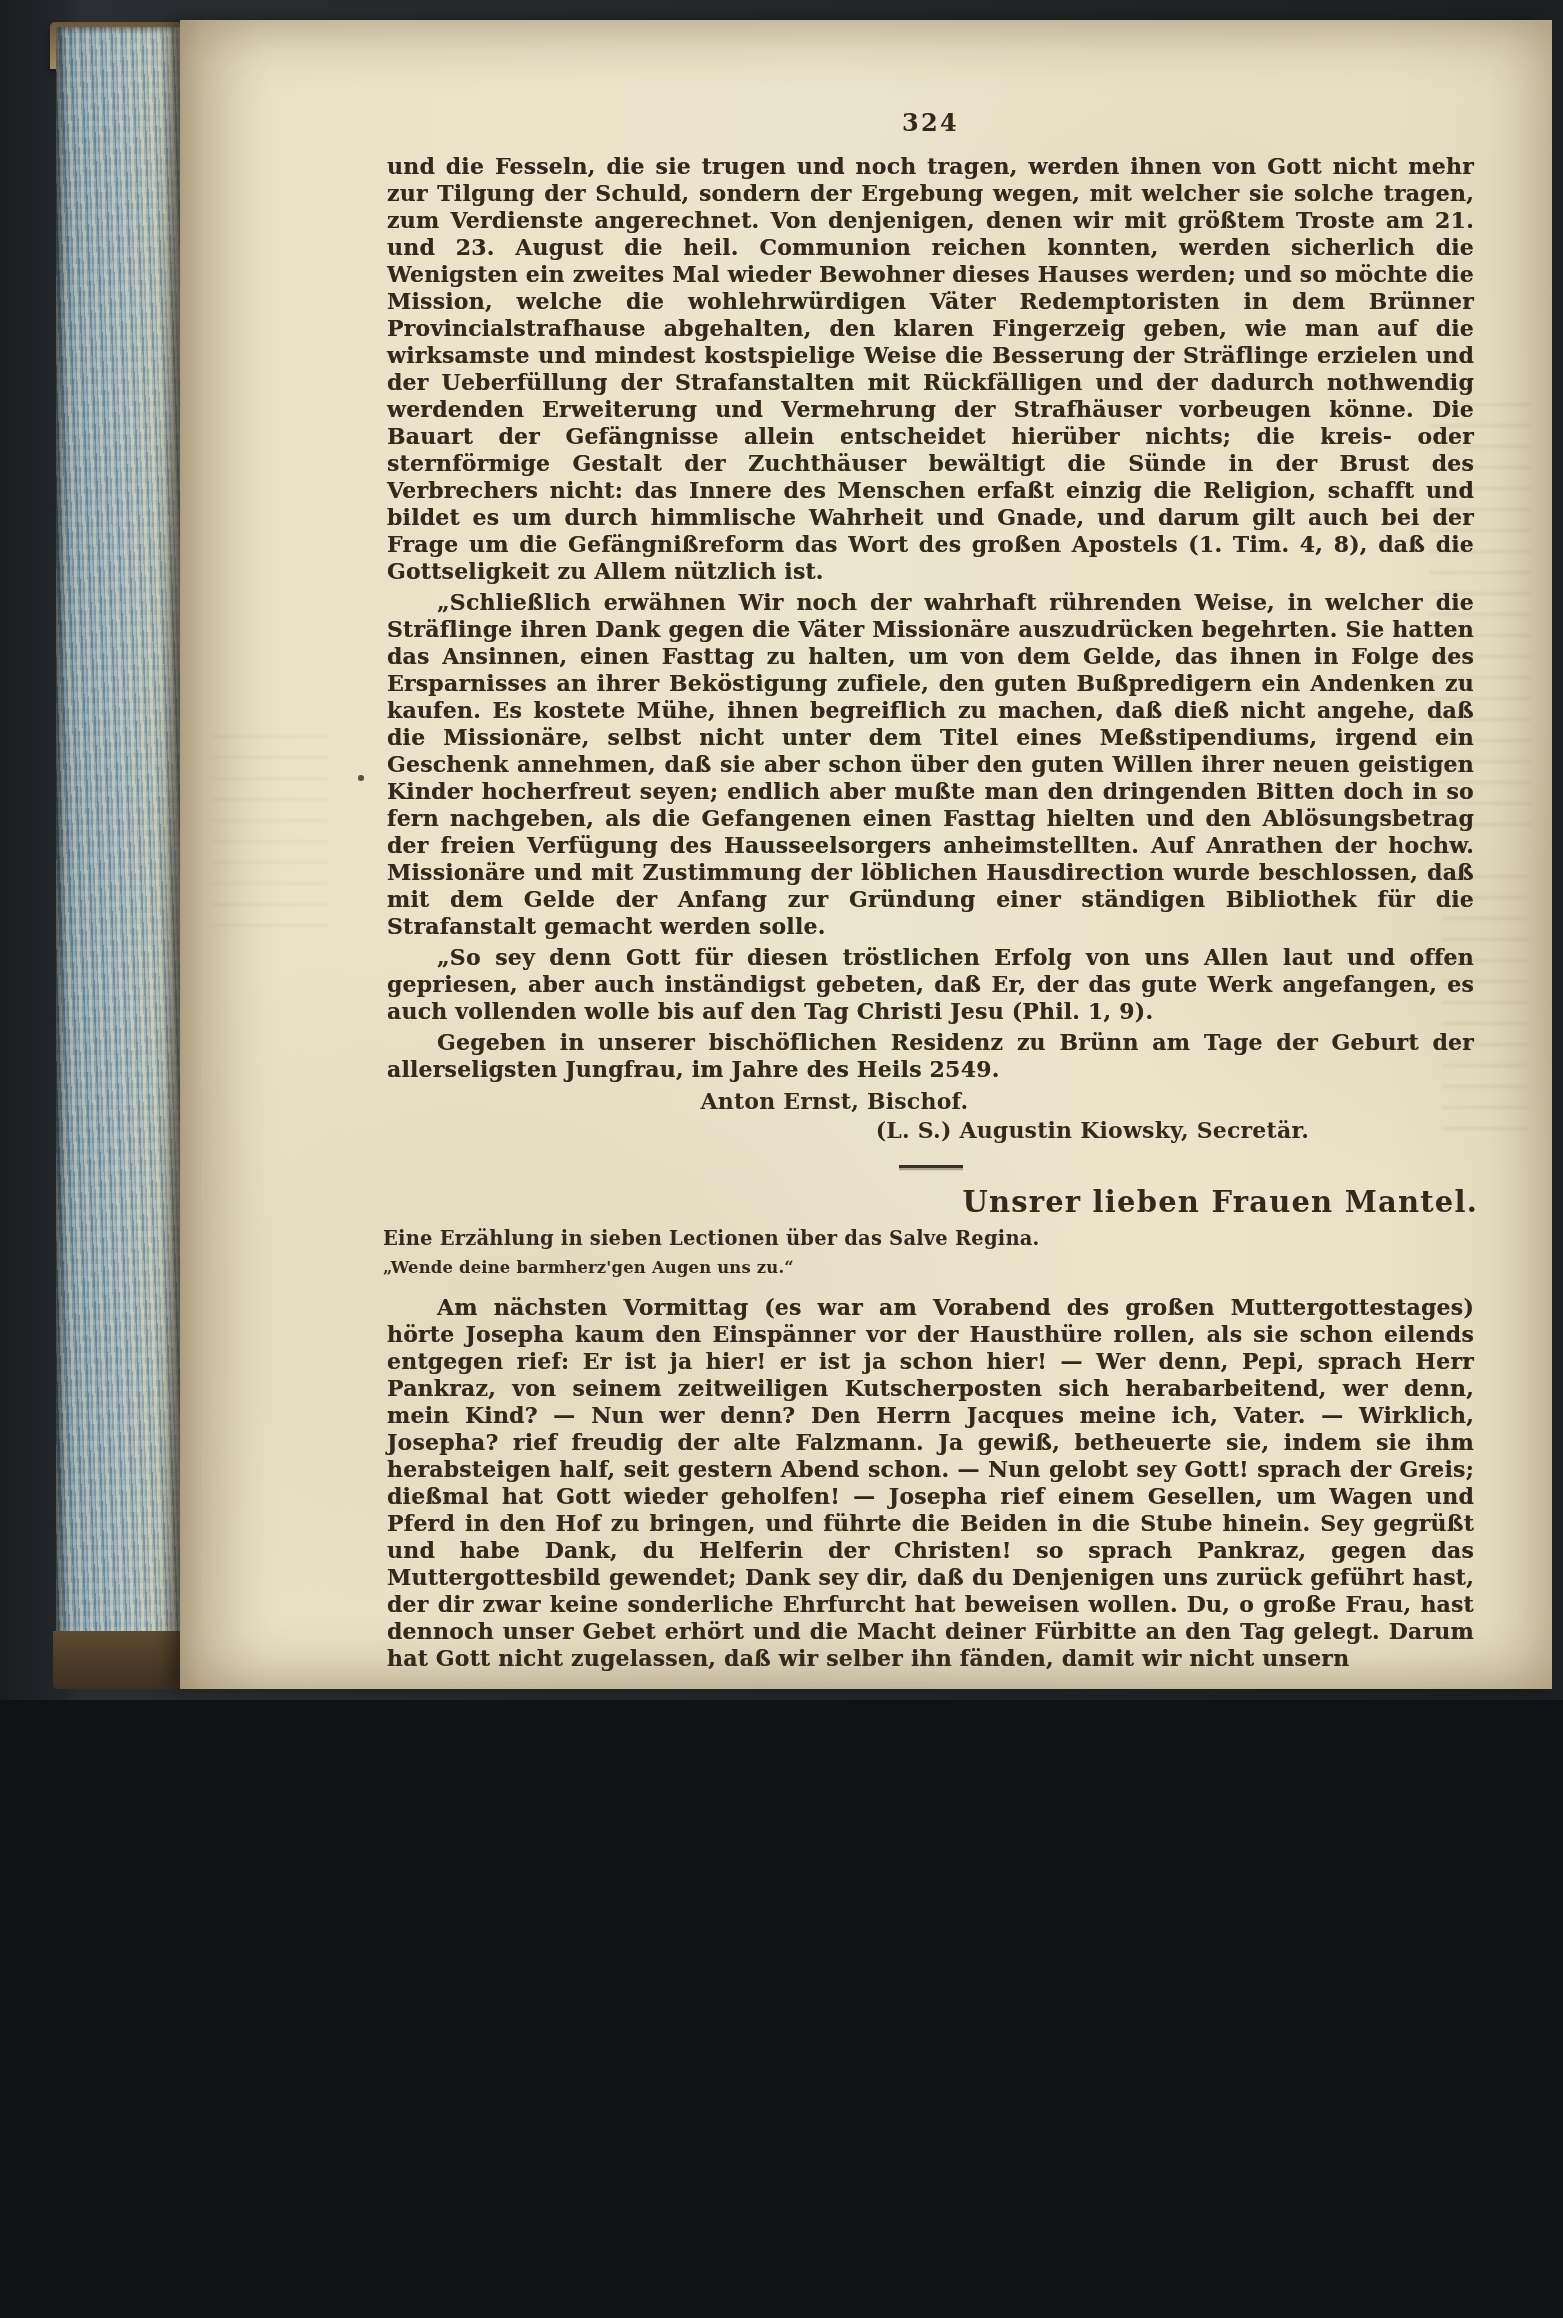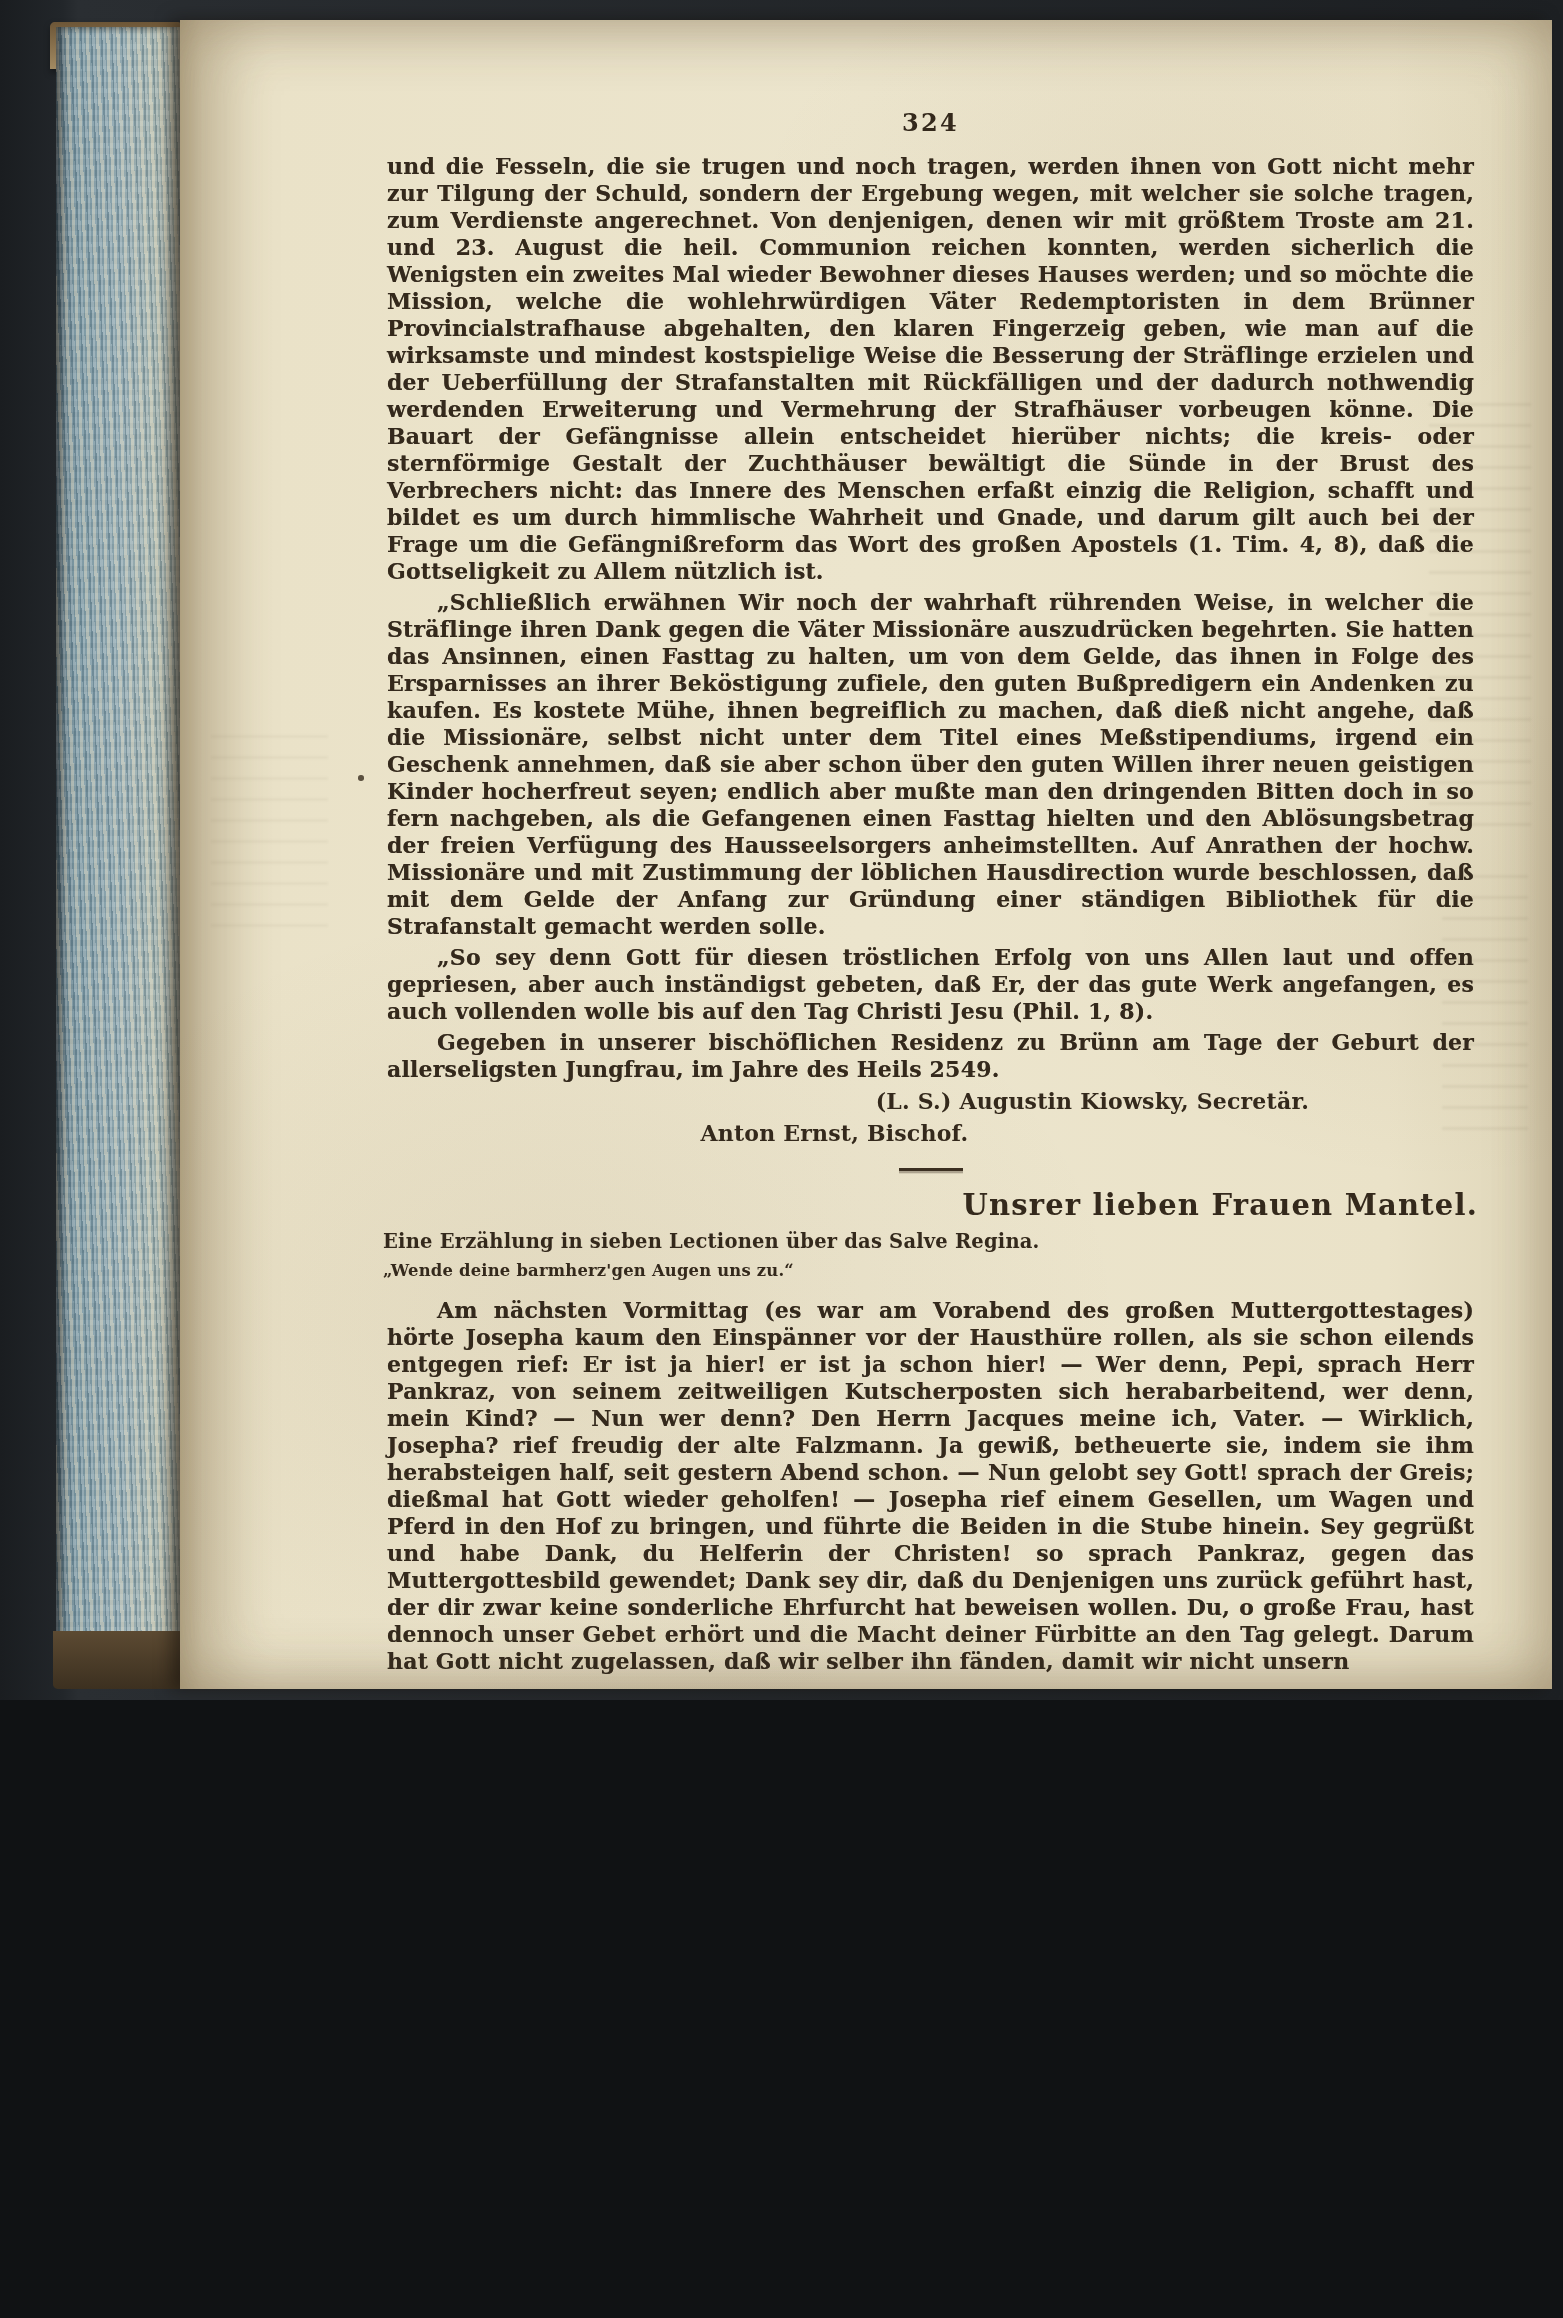--- a/index.html
+++ b/index.html
@@ -167,27 +167,27 @@
     <div class="ink-speck"></div>
 
     <div class="content">
 
       <div class="page-number">324</div>
 
       <p class="body-par">und die Fesseln, die sie trugen und noch tragen, werden ihnen von Gott nicht mehr zur Tilgung der Schuld, sondern der Ergebung wegen, mit welcher sie solche tragen, zum Verdienste angerechnet. Von denjenigen, denen wir mit größtem Troste am 21. und 23. August die heil. Communion reichen konnten, werden sicherlich die Wenigsten ein zweites Mal wieder Bewohner dieses Hauses werden; und so möchte die Mission, welche die wohlehrwürdigen Väter Redemptoristen in dem Brünner Provincialstrafhause abgehalten, den klaren Fingerzeig geben, wie man auf die wirksamste und mindest kostspielige Weise die Besserung der Sträflinge erzielen und der Ueberfüllung der Strafanstalten mit Rückfälligen und der dadurch nothwendig werdenden Erweiterung und Vermehrung der Strafhäuser vorbeugen könne. Die Bauart der Gefängnisse allein entscheidet hierüber nichts; die kreis- oder sternförmige Gestalt der Zuchthäuser bewältigt die Sünde in der Brust des Verbrechers nicht: das Innere des Menschen erfaßt einzig die Religion, schafft und bildet es um durch himmlische Wahrheit und Gnade, und darum gilt auch bei der Frage um die Gefängnißreform das Wort des großen Apostels (1. Tim. 4, 8), daß die Gottseligkeit zu Allem nützlich ist.</p>
 
       <p class="body-par indent">„Schließlich erwähnen Wir noch der wahrhaft rührenden Weise, in welcher die Sträflinge ihren Dank gegen die Väter Missionäre auszudrücken begehrten. Sie hatten das Ansinnen, einen Fasttag zu halten, um von dem Gelde, das ihnen in Folge des Ersparnisses an ihrer Beköstigung zufiele, den guten Bußpredigern ein Andenken zu kaufen. Es kostete Mühe, ihnen begreiflich zu machen, daß dieß nicht angehe, daß die Missionäre, selbst nicht unter dem Titel eines Meßstipendiums, irgend ein Geschenk annehmen, daß sie aber schon über den guten Willen ihrer neuen geistigen Kinder hocherfreut seyen; endlich aber mußte man den dringenden Bitten doch in so fern nachgeben, als die Gefangenen einen Fasttag hielten und den Ablösungsbetrag der freien Verfügung des Hausseelsorgers anheimstellten. Auf Anrathen der hochw. Missionäre und mit Zustimmung der löblichen Hausdirection wurde beschlossen, daß mit dem Gelde der Anfang zur Gründung einer ständigen Bibliothek für die Strafanstalt gemacht werden solle.</p>
 
-      <p class="body-par indent">„So sey denn Gott für diesen tröstlichen Erfolg von uns Allen laut und offen gepriesen, aber auch inständigst gebeten, daß Er, der das gute Werk angefangen, es auch vollenden wolle bis auf den Tag Christi Jesu (Phil. 1, 8).</p>
+      <p class="body-par indent">„So sey denn Gott für diesen tröstlichen Erfolg von uns Allen laut und offen gepriesen, aber auch inständigst gebeten, daß Er, der das gute Werk angefangen, es auch vollenden wolle bis auf den Tag Christi Jesu (Phil. 1, 9).</p>
 
       <p class="body-par indent">Gegeben in unserer bischöflichen Residenz zu Brünn am Tage der Geburt der allerseligsten Jungfrau, im Jahre des Heils 2549.</p>
 
+      <div class="sig-line sig-bishop">Anton Ernst, Bischof.</div>
+
       <div class="sig-line sig-secretary">(L. S.) Augustin Kiowsky, Secretär.</div>
-
-      <div class="sig-line sig-bishop">Anton Ernst, Bischof.</div>
 
       <div class="section-divider"></div>
 
       <h1 class="story-title">Unsrer lieben Frauen Mantel.</h1>
 
       <h2 class="story-subtitle">Eine Erzählung in sieben Lectionen über das Salve Regina.</h2>
 
 
       <div class="story-motto">„Wende deine barmherz'gen Augen uns zu.“</div>
 

